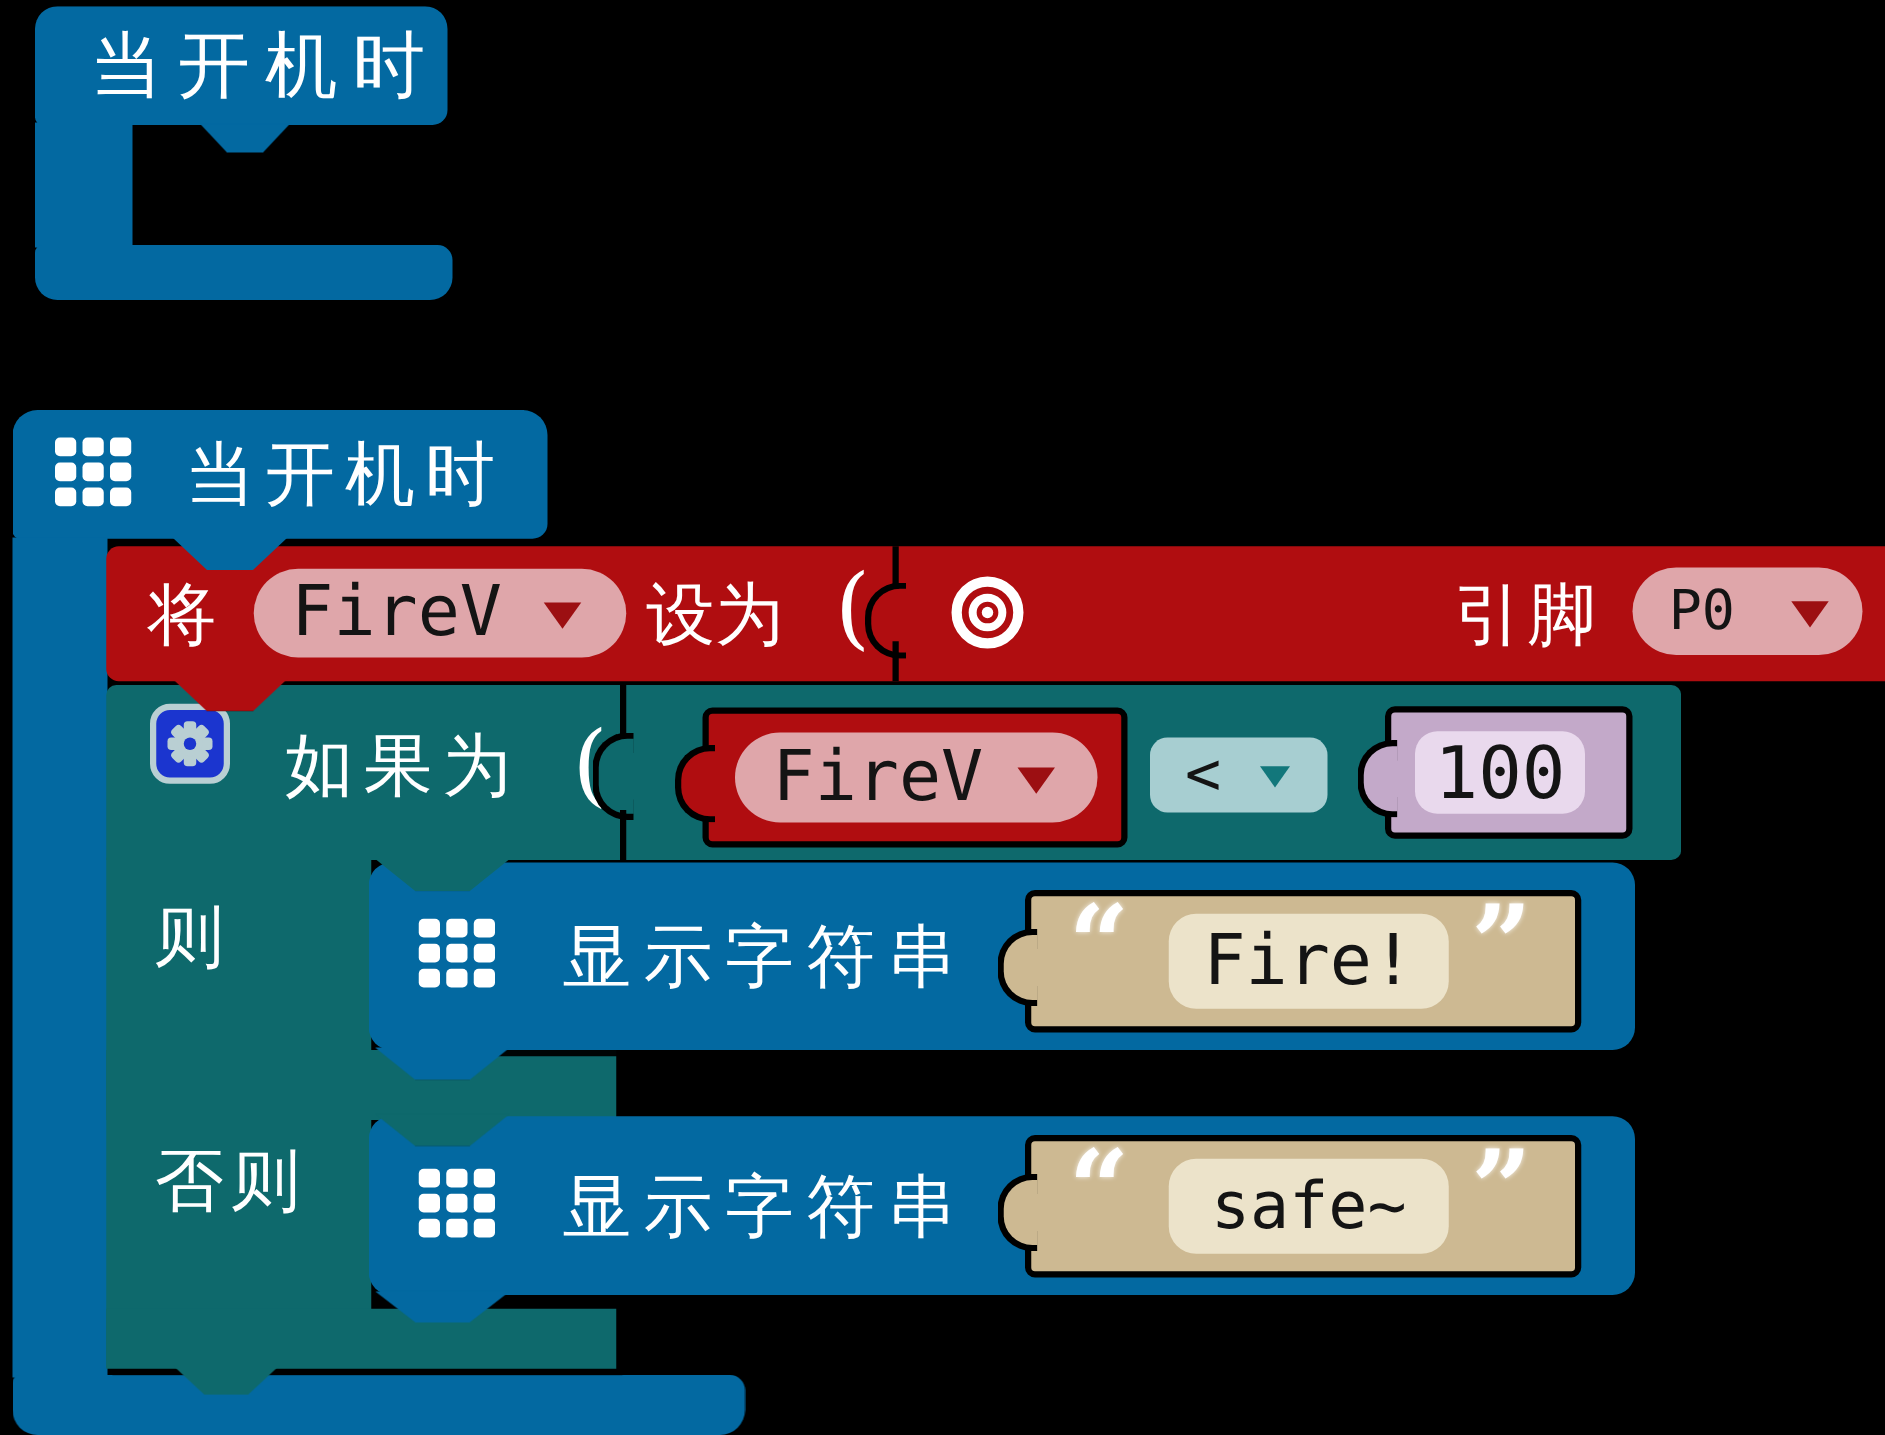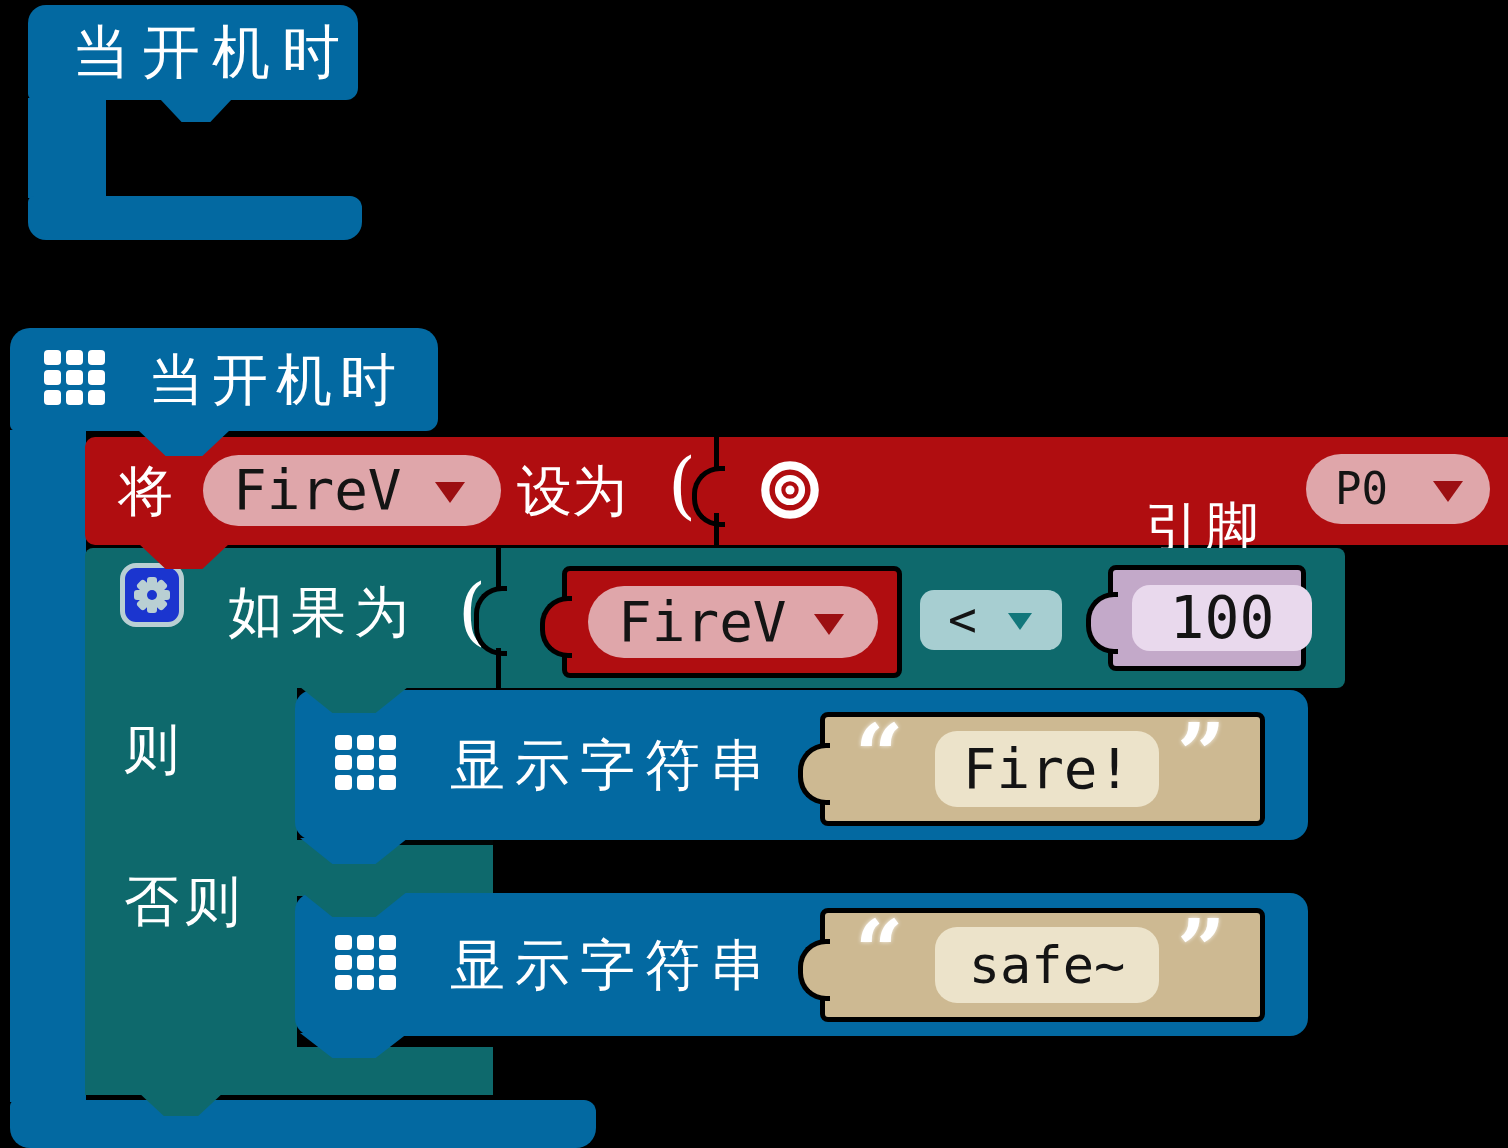--- a/index.html
+++ b/index.html
@@ -78,21 +78,21 @@
     <div class="seam" style="left:629px;top:0;height:34px;"></div>
     <div class="seam" style="left:629px;top:76px;height:32px;"></div>
     <div class="seam-arc" style="left:607px;top:29px;height:51px;"></div>
 
     <div class="abs" style="left:640px;top:0;width:783px;height:108px;">
       <svg class="abs" style="left:33px;top:21px;" width="64" height="64" viewBox="0 0 70 70">
         <circle cx="35" cy="35" r="27" fill="none" stroke="#ffffff" stroke-width="9"></circle>
         <circle cx="35" cy="35" r="13" fill="none" stroke="#ffffff" stroke-width="7"></circle>
         <circle cx="35" cy="35" r="5" fill="#ffffff"></circle>
       </svg>
-      <div class="abs cjk" style="left:420px;top:27px;letter-spacing:4px;margin-top:36px;">引脚</div>
+      <div class="abs cjk" style="left:438px;top:27px;letter-spacing:4px;">引脚</div>
       <div class="abs pill" style="left:581px;top:17px;width:184px;height:70px;">
         <span class="abs mono" style="left:29px;top:7px;font-size:44px;line-height:56px;">P0</span>
         <span class="abs tri" style="left:127px;top:27px;"></span>
       </div>
     </div>
   </div>
 
   <div class="abs shadowed" style="left:0;top:0;">
     <div class="abs teal" style="left:85px;top:548px;width:1260px;height:140px;border-radius:8px 8px 8px 0;"></div>
     <div class="abs teal" style="left:85px;top:686px;width:212px;height:408px;"></div>
@@ -110,39 +110,39 @@
         </g>
         <circle cx="22" cy="22" r="5" fill="#1b35cf"></circle>
       </svg>
     </div>
     <div class="abs cjk" style="left:228px;top:585px;letter-spacing:8px;">如果为</div>
     <div class="abs paren" style="left:458px;top:575px;">(</div>
     <div class="seam" style="left:496px;top:548px;height:40px;"></div>
     <div class="seam" style="left:496px;top:648px;height:40px;"></div>
     <div class="seam-arc" style="left:474px;top:586px;height:60px;"></div>
     <div class="abs cjk" style="left:124px;top:722px;">则</div>
-    <div class="abs cjk" style="left:124px;top:874px;letter-spacing:6px;">否则</div>
+    <div class="abs cjk" style="left:124px;top:917px;letter-spacing:6px;">否则</div>
   </div>
 
   <div class="abs red vblock" style="left:562px;top:566px;width:340px;height:112px;">
     <span class="vtab red" style="left:-27px;top:25px;"></span>
     <div class="abs pill" style="left:21px;top:15px;width:290px;height:72px;">
       <span class="abs mono" style="left:30px;top:8px;font-size:56px;line-height:56px;">FireV</span>
       <span class="abs tri" style="left:226px;top:28px;"></span>
     </div>
   </div>
 
   <div class="abs" style="left:920px;top:590px;width:142px;height:60px;background:#a7ced1;border-radius:14px;">
     <span class="abs mono" style="left:28px;top:5px;font-size:48px;line-height:48px;">&lt;</span>
     <span class="abs tri-sm" style="left:88px;top:23px;"></span>
   </div>
 
   <div class="abs vblock" style="left:1108px;top:565px;width:198px;height:106px;background:#c3a9c9;">
     <span class="vtab" style="left:-27px;top:22px;background:#c3a9c9;"></span>
-    <div class="abs field" style="left:19px;top:15px;width:180px;height:66px;background:#e9d9ed;border-radius:18px;">
+    <div class="abs field" style="left:19px;top:15px;width:136px;height:66px;background:#e9d9ed;border-radius:18px;">
       <span class="mono" style="font-size:58px;line-height:66px;">100</span>
     </div>
   </div>
 
   <div class="abs blue shadowed" style="left:295px;top:690px;width:1013px;height:150px;border-radius:18px;">
     <div class="abs grid-icon" style="left:40px;top:45px;">
       <span></span>
         <span></span>
         <span></span>
         <span></span>

